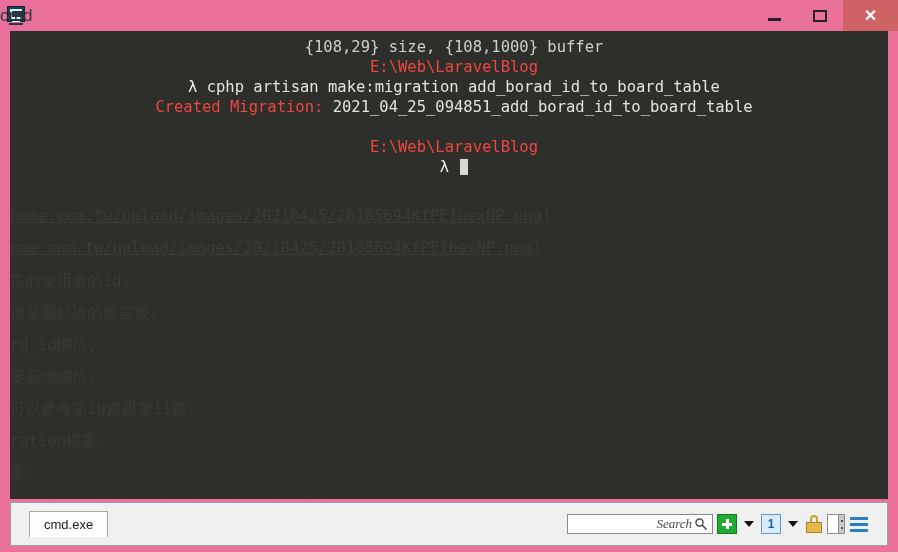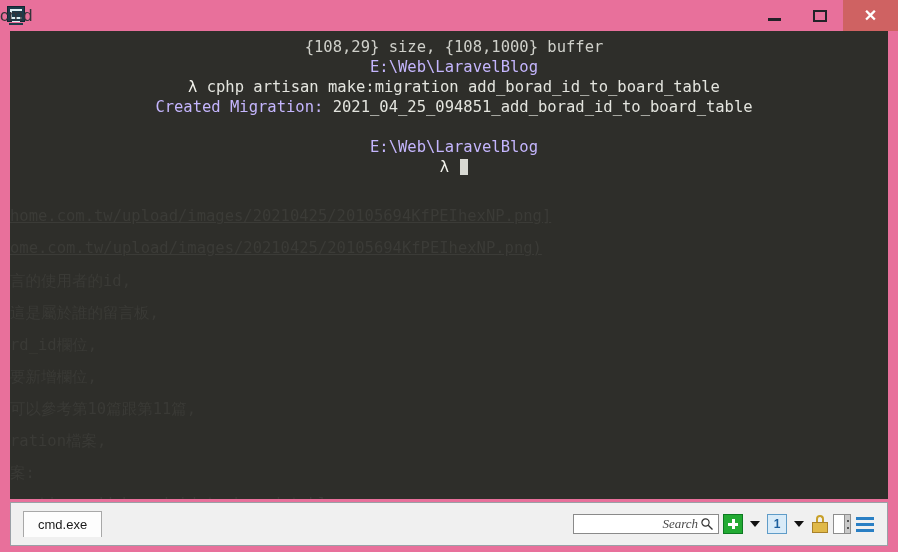--- a/index.html
+++ b/index.html
@@ -151,21 +151,21 @@
     position: relative;
     font-family: "DejaVu Sans Mono", "Liberation Mono", monospace;
     font-size: 15.5px;
     line-height: 20px;
     white-space: pre;
     z-index: 2;
     text-align: center;
   }
   .line { display: block; height: 20px; }
   .c-grey  { color: #cfd0ca; }
-  .c-green { color: #c4b5fd; }
+  .c-green { color: #ef4444; }
   .c-white { color: #e3e4de; }
   .c-lambda{ color: #f2f2ec; }
   .cursor {
     display: inline-block;
     width: 8px; height: 16px;
     background: #d8d9d2;
     vertical-align: -3px;
     margin-left: 2px;
   }
 
@@ -176,21 +176,21 @@
     padding: 3px 10px 6px 10px;
     box-sizing: border-box;
   }
   #bottombar {
     height: 44px;
     background: #f0f0f0;
     border: 1px solid #9aa0a6;
     box-sizing: border-box;
     display: flex;
     align-items: center;
-    padding: 0 10px;
+    padding: 0 16px;
   }
   #tabs { display: flex; align-items: stretch; height: 26px; }
   .tab {
     background: #fdfdfd;
     border: 1px solid #a8a8a8;
     border-bottom: none;
     padding: 0 14px;
     display: flex;
     align-items: center;
     font-size: 13px;

